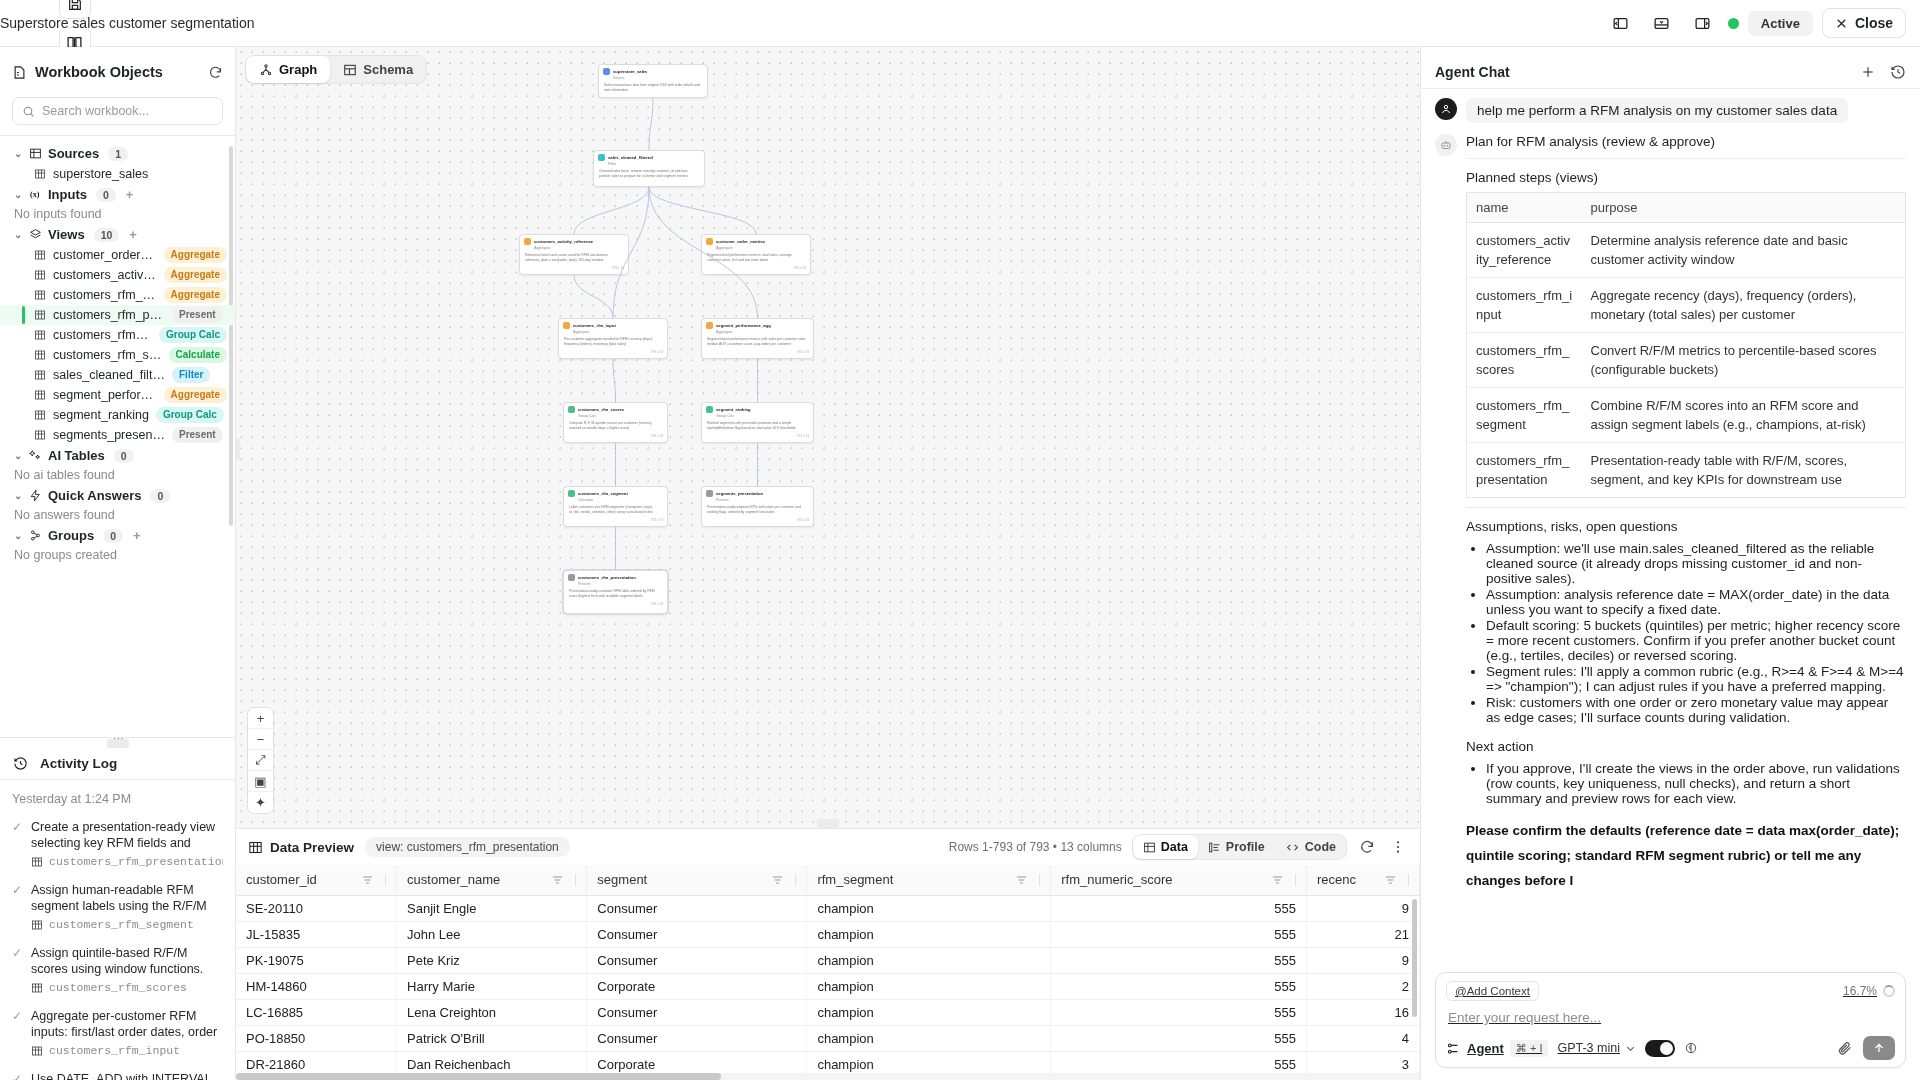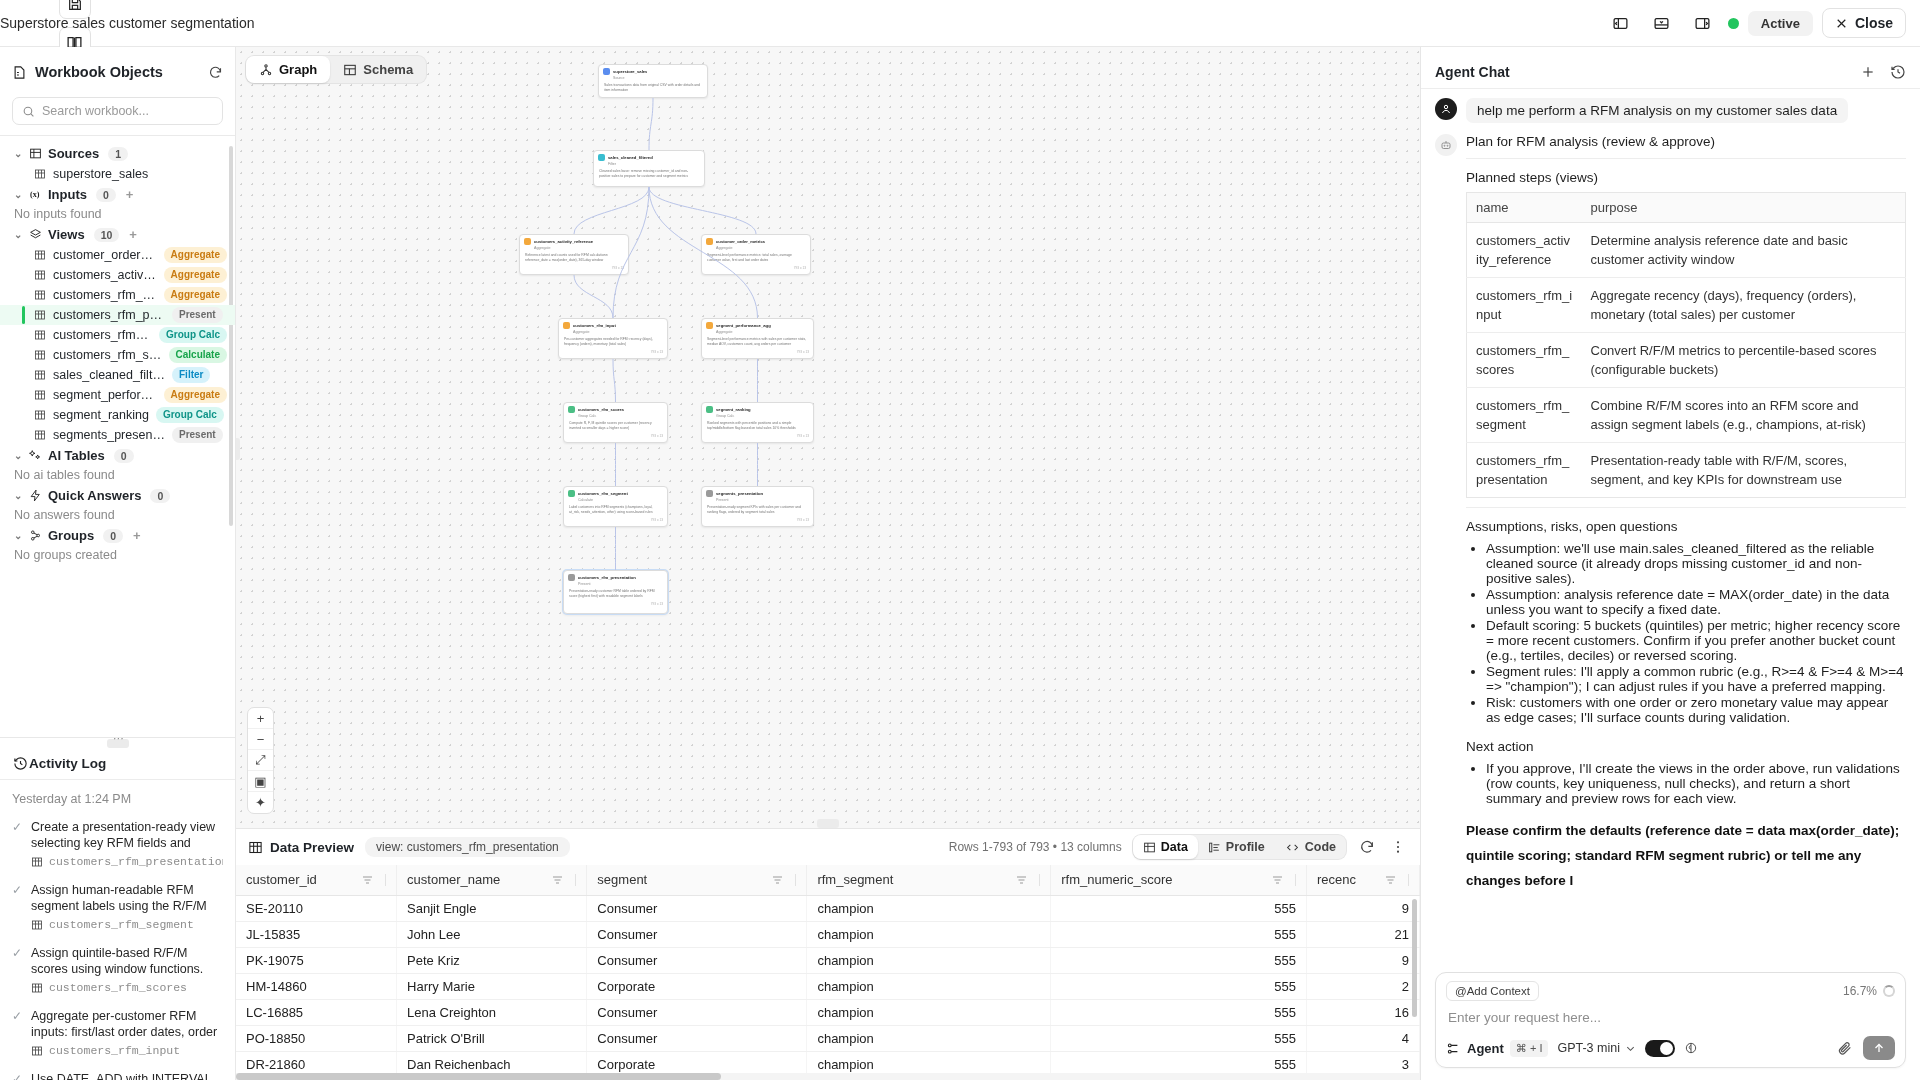--- a/index.html
+++ b/index.html
@@ -51,21 +51,21 @@
   .b-grp { background:#d8f7f2; color:#0f9488; }
   .b-calc { background:#d9f7e3; color:#17a34a; }
   .b-filt { background:#d6f2fb; color:#0b8bc4; }
   .empty { font-size:12.5px; color:#8a8a8a; padding:2px 12px 3px 14px; }
   .sb-scroll { position:absolute; right:2px; top:10px; width:4px; height:380px; border-radius:2px; background:#d8d8d8; }
 
   .grab { height:11px; display:flex; align-items:center; justify-content:center; border-top:1px solid #e8e8e8; background:#fff;}
   .grab i { display:block; width:22px; height:9px; border-radius:3px; background:#ebebeb; position:relative; }
   .grab i:after { content:"⋯"; position:absolute; left:0; right:0; top:-7px; text-align:center; font-size:11px; color:#8a8a8a; letter-spacing:0px;}
 
-  .act-head { height:32px; display:flex; align-items:center; gap:1px; padding:0 13px; font-weight:700; font-size:13.5px; border-bottom:1px solid #ececec; }
+  .act-head { height:32px; display:flex; align-items:center; gap:12px; padding:0 13px; font-weight:700; font-size:13.5px; border-bottom:1px solid #ececec; }
   .act-body { flex:0 0 auto; height:300px; overflow:hidden; padding:12px 12px 0 12px; }
   .act-time { font-size:12.5px; color:#8a8a8a; margin-bottom:13px; }
   .act-item { display:flex; gap:8px; margin-bottom:14px; }
   .act-check { color:#9aa0a6; font-size:12px; line-height:16px; flex:0 0 11px; }
   .act-txt { font-size:12.5px; line-height:16px; color:#262626; max-height:32px; overflow:hidden; }
   .act-ref { display:flex; align-items:center; gap:6px; margin-top:4px; font-family:"Liberation Mono", monospace; font-size:11.5px; color:#8d8d8d; white-space:nowrap; overflow:hidden; }
 
   
   .center { flex:1; display:flex; flex-direction:column; min-width:0; }
   .canvas-wrap { flex:1; position:relative; min-height:0; background:
@@ -130,21 +130,21 @@
   .sec-h { font-size:13.5px; color:#1f1f1f; margin:0 0 7px; }
   table.plan { border-collapse:collapse; width:100%; border:1px solid #e6e6e6; table-layout:fixed; }
   table.plan th { text-align:left; font-weight:400; font-size:13px; color:#444; background:#fafafa; padding:7px 9px; border-bottom:1px solid #e6e6e6; }
   table.plan td { font-size:13px; color:#333; padding:8px 9px; border-bottom:1px solid #ededed; line-height:19px; word-break:break-all; vertical-align:top; }
   table.plan td.p { word-break:normal; }
   table.plan tr:last-child td { border-bottom:none; }
   ul.bl { margin:3px 0 0 0; padding-left:20px; }
   ul.bl li { font-size:13.5px; line-height:15px; color:#1f1f1f; margin-bottom:1px; }
   .confirm { font-size:13.5px; font-weight:700; line-height:25px; color:#111; margin-top:12px; }
 
-  .composer-wrap { padding:0 14px 12px; }
+  .composer-wrap { padding:0 14px 12px;text-decoration:underline; }
   .composer { border:1px solid #e0e0e0; border-radius:11px; padding:8px 10px 7px; box-shadow:0 1px 2px rgba(0,0,0,.04); }
   .cmp-top { display:flex; align-items:center; }
   .add-ctx { border:1px solid #e4e4e4; border-radius:6px; font-size:11.5px; padding:3px 8px; color:#3b3b3b; cursor:pointer; }
   .pct { margin-left:auto; display:flex; align-items:center; gap:6px; font-size:12px; color:#777; }
   .ring { width:12px; height:12px; border-radius:50%; border:2px solid #d5d5d5; border-top-color:#9e9e9e; }
   .cmp-input { padding:9px 2px 11px; font-size:13.5px; color:#8e8e8e; }
   .cmp-bot { display:flex; align-items:center; gap:9px; }
   .agent-lbl { display:flex; align-items:center; gap:6px; font-size:13px; font-weight:700; }
   .kbd { background:#f2f2f2; border-radius:4px; font-size:11px; padding:2px 6px; color:#555; font-weight:400; }
   .model { display:flex; align-items:center; gap:5px; font-size:12.5px; color:#333; cursor:pointer; }

